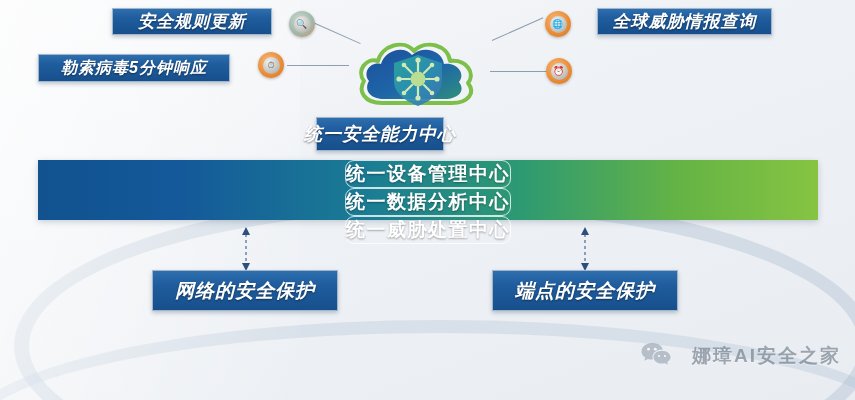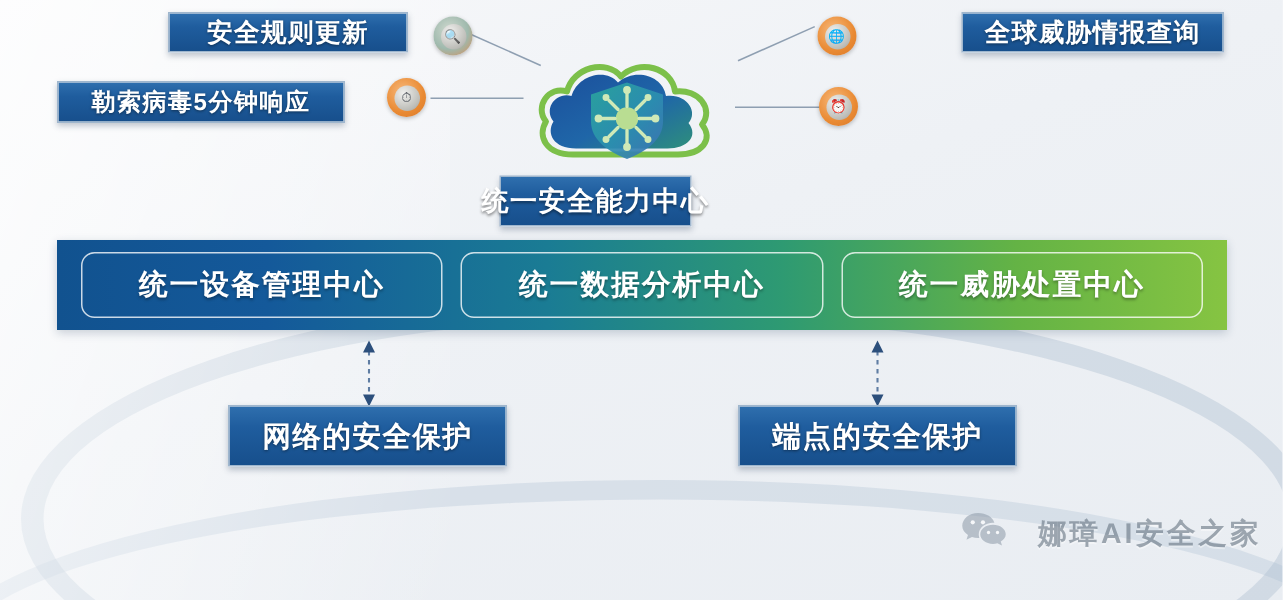--- a/index.html
+++ b/index.html
@@ -48,29 +48,30 @@
     background:linear-gradient(180deg,#2f6fae 0%,#1f5d9e 35%,#174f8c 100%);
     border:1px solid #9fb6cd;
     color:#ffffff;
     font-size:17px;
     letter-spacing:1px;
     font-weight:600;
     text-shadow:0 1px 2px rgba(0,0,0,.45);
     box-shadow:0 2px 4px rgba(40,60,90,.28);
     box-sizing:border-box;
     white-space:nowrap;
+    font-style:italic;
   }
   .tag.sm{font-size:16px;}
 
   
   #tag-rule      {left:112px; top:8px;  width:160px;height:27px;}
   #tag-ransom    {left:38px;  top:54px; width:192px;height:28px;}
-  #tag-intel     {left:597px; top:8px;  width:175px;height:27px;margin-left:44px;}
+  #tag-intel     {left:597px; top:8px;  width:175px;height:27px;}
   #tag-sandbox   {left:592px; top:56px; width:180px;height:28px;}
-  #tag-center    {left:333px; top:117px;width:128px;height:34px;font-size:18px;}
+  #tag-center    {left:316px; top:117px;width:128px;height:34px;font-size:18px;}
   #tag-network   {left:152px; top:270px;width:186px;height:41px;font-size:19px;}
   #tag-endpoint  {left:492px; top:270px;width:186px;height:41px;font-size:19px;}
 
   
   .badge{
     position:absolute;
     width:26px;height:26px;border-radius:50%;
     display:flex;align-items:center;justify-content:center;
     box-sizing:border-box;
     box-shadow:0 1px 3px rgba(0,0,0,.25);
@@ -95,20 +96,21 @@
   
   #emblem{position:absolute;left:352px;top:33px;width:128px;height:86px;}
 
   
   #capability-bar{
     position:absolute;left:38px;top:160px;width:780px;height:60px;
     background:linear-gradient(90deg,#11528f 0%,#14599a 18%,#1a7c94 42%,#2e9a72 62%,#64b345 82%,#86c442 100%);
     display:flex;align-items:center;justify-content:space-between;
     padding:0 10px;box-sizing:border-box;
     box-shadow:0 2px 6px rgba(30,60,90,.22);
+    flex-direction:column;
   }
   .cap-item{
     flex:1;
     margin:0 6px;
     height:44px;
     border:1px solid rgba(255,255,255,.78);
     border-radius:9px;
     display:flex;align-items:center;justify-content:center;
     color:#ffffff;
     font-size:19px;

